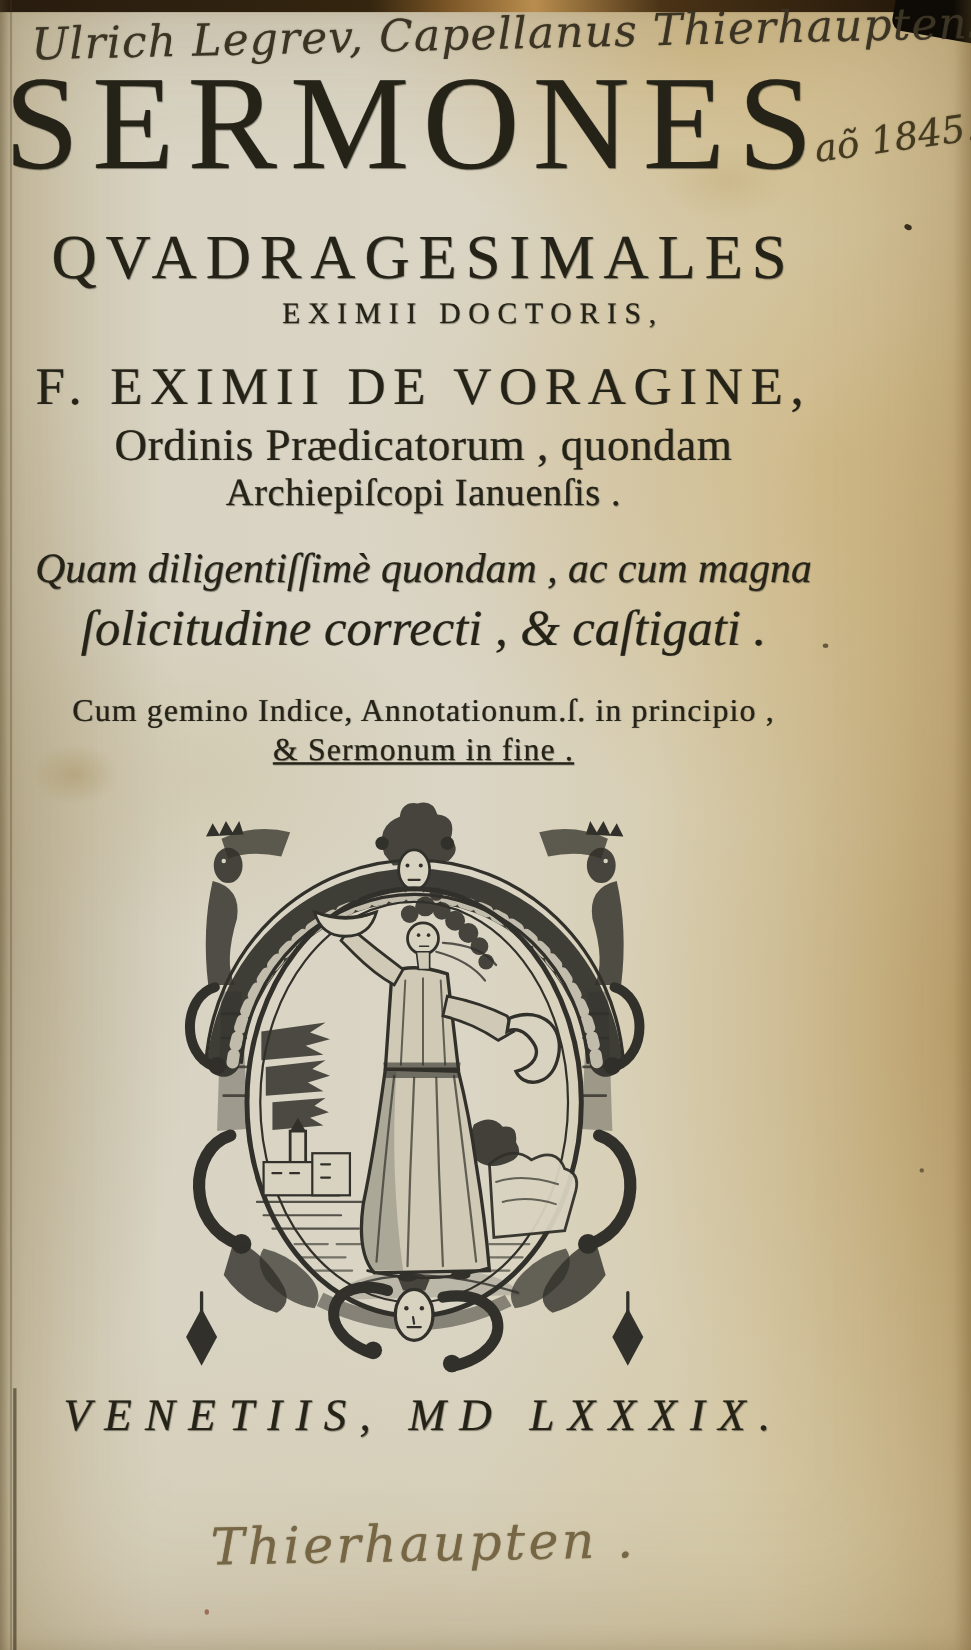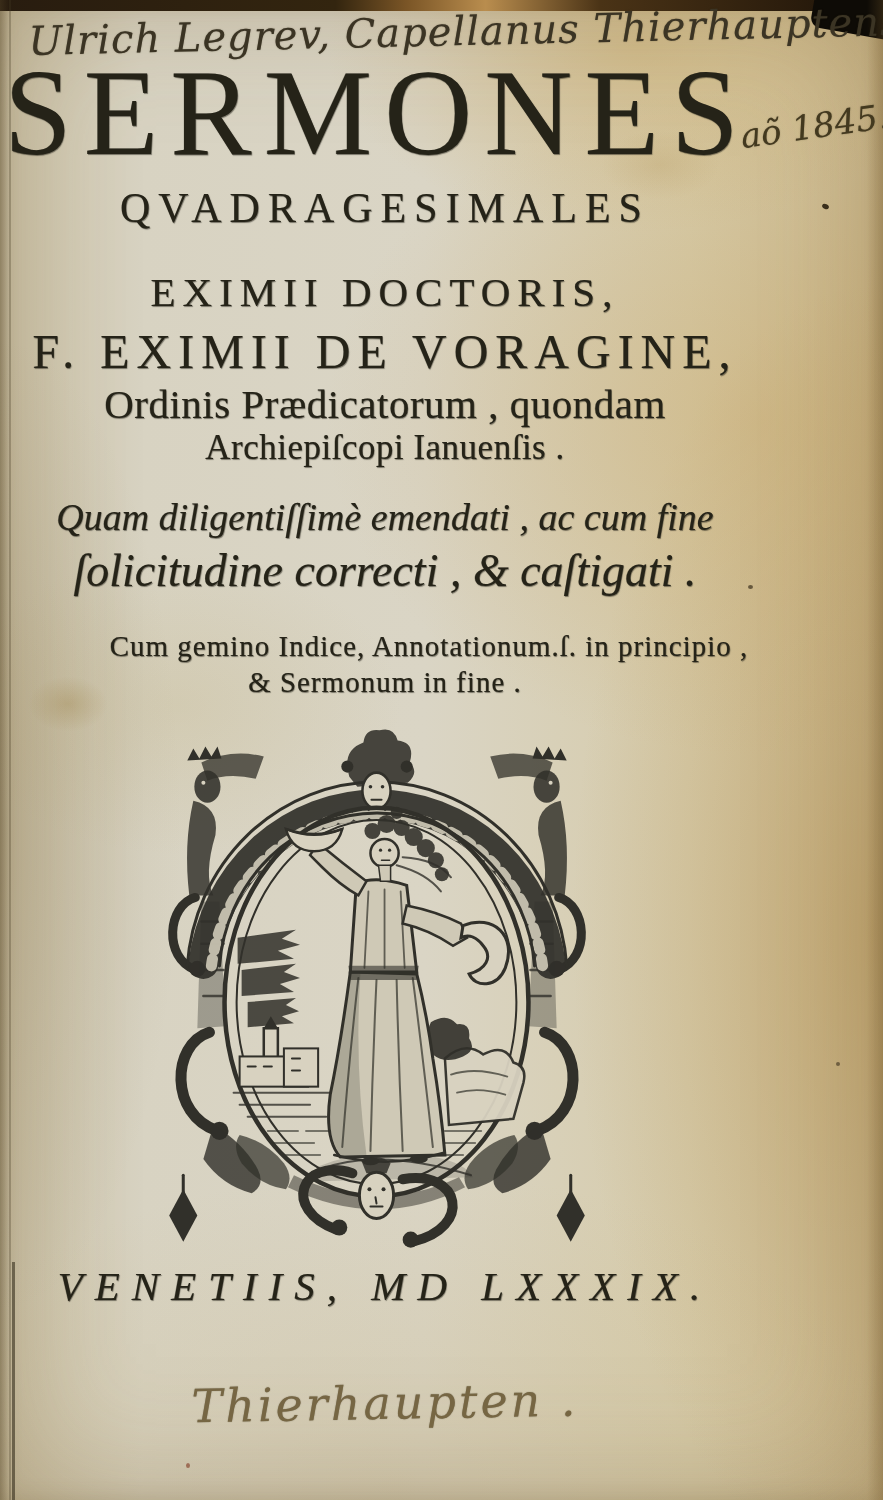--- a/index.html
+++ b/index.html
@@ -17,29 +17,29 @@
     box-shadow: inset 0 0 130px rgba(116,92,48,.34), inset 0 0 22px rgba(95,76,38,.22);
     font-family:"Liberation Serif","DejaVu Serif",serif;
   }
   .abs{position:absolute;}
   .line{
     position:absolute; left:0; width:770px; text-align:center; white-space:nowrap;
     color:#252318; line-height:1;
     text-shadow:.6px .6px .9px rgba(28,26,18,.5), -.4px 0 .5px rgba(28,26,18,.3);
   }
   .t-main{left:4px; top:52px; width:auto; font-size:122px; letter-spacing:12px;}
-  .t-quad{top:187px; font-size:42px; letter-spacing:8px;}
-  .t-doct{top:272px; font-size:41px; letter-spacing:7px;}
+  .t-quad{top:206px; font-size:57px; letter-spacing:8px;}
+  .t-doct{top:272px; font-size:27px; letter-spacing:7px;margin-left:45px;}
   .t-auth{top:328px; font-size:48px; letter-spacing:7px;}
   .t-ord1{top:384px; font-size:41px; letter-spacing:.5px;}
   .t-ord2{top:430px; font-size:35px; letter-spacing:.5px;}
   .t-ed1{top:498px; font-size:38px; font-style:italic;}
   .t-ed2{top:548px; font-size:46px; font-style:italic;}
-  .t-ix1{top:632px; font-size:29px; letter-spacing:1px;margin-left:44px;}
-  .t-ix2{top:668px; font-size:29px; letter-spacing:1px;}
+  .t-ix1{top:632px; font-size:29px; letter-spacing:1px;}
+  .t-ix2{top:668px; font-size:29px; letter-spacing:1px;text-decoration:underline;}
   .t-ven{top:1266px; font-size:41px; font-style:italic; letter-spacing:12px;}
   .t-sign{top:1318px; font-size:54px; letter-spacing:2px;}
   .hw{
     position:absolute; white-space:nowrap; font-style:italic;
     font-family:"DejaVu Serif","Liberation Serif",serif;
     color:#3b3424; text-shadow:0 0 1.2px rgba(55,47,30,.55);
   }
   .hw-top{left:28px; top:18px; width:845px; text-align:center; font-size:40px;
           letter-spacing:1px; transform:rotate(-1.3deg); transform-origin:left top;}
   .hw-year{left:740px; top:106px; font-size:34px; transform:rotate(-8deg); color:#43391f;}
@@ -93,21 +93,21 @@
   <div class="line t-quad">QVADRAGESIMALES</div>
 
   <div class="line t-doct">EXIMII DOCTORIS,</div>
 
   <div class="line t-auth">F. EXIMII DE VORAGINE,</div>
 
   <div class="line t-ord1">Ordinis Prædicatorum , quondam</div>
 
   <div class="line t-ord2">Archiepiſcopi Ianuenſis .</div>
 
-  <div class="line t-ed1">Quam diligentiſſimè emendati , ac cum fine</div>
+  <div class="line t-ed1">Quam diligentiſſimè quondam , ac cum magna</div>
 
   <div class="line t-ed2">ſolicitudine correcti , &amp; caſtigati .</div>
 
   <div class="line t-ix1">Cum gemino Indice, Annotationum.ſ. in principio ,</div>
 
   <div class="line t-ix2">&amp; Sermonum in fine .</div>
 
   <div class="abs device-box">
     <svg width="468" height="524" viewBox="0 0 465 520">
       <g stroke="#31302a" fill="none" stroke-linecap="round">

